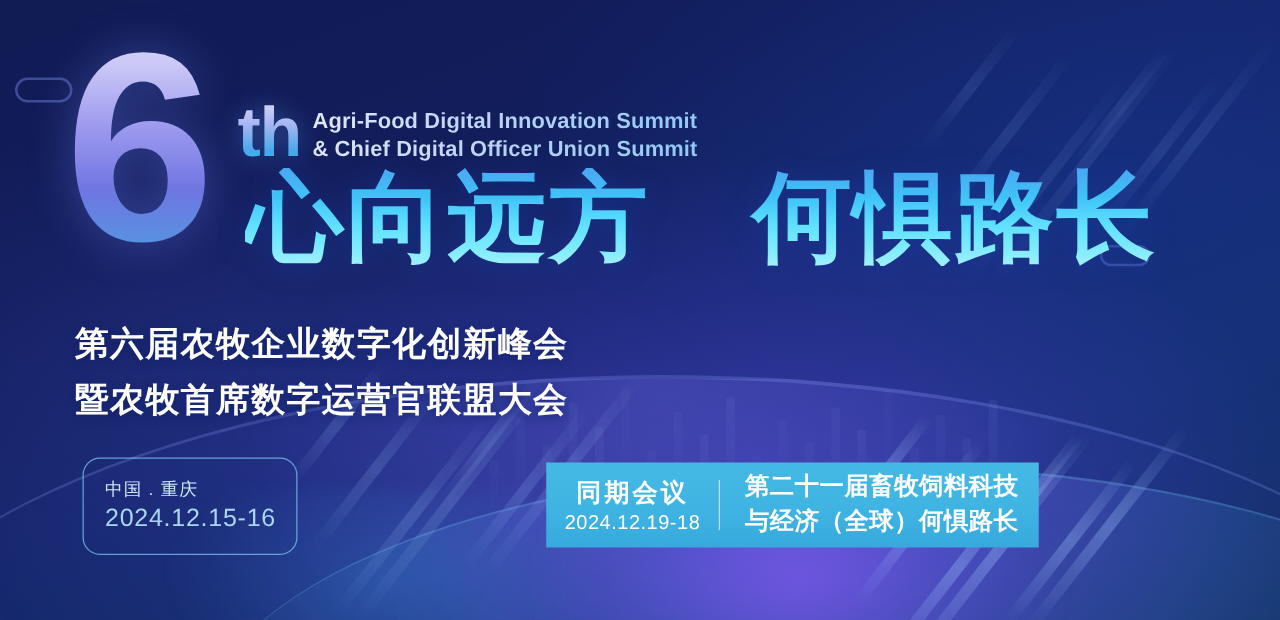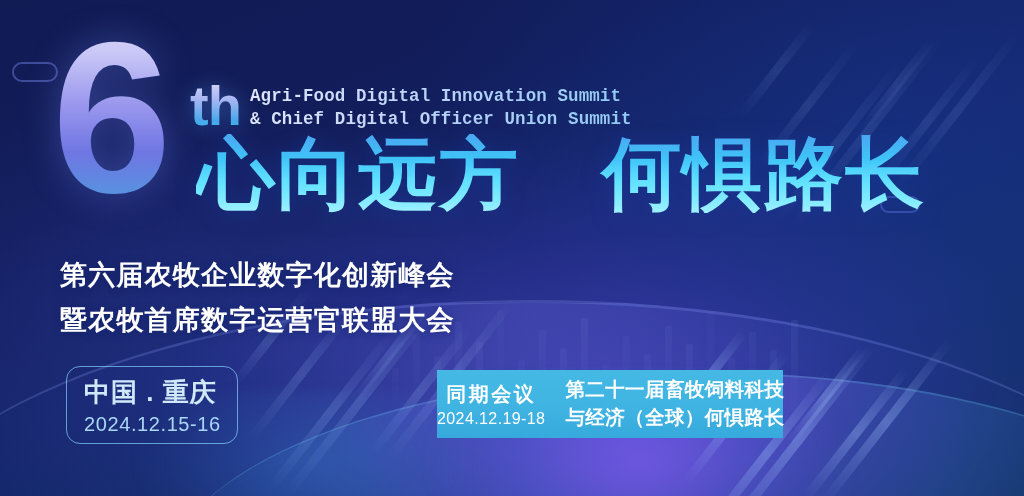--- a/index.html
+++ b/index.html
@@ -102,21 +102,21 @@
 
   
   .eng {
     position:absolute; left:250px; top:85px;
     font-size:17.5px; font-weight:bold; line-height:1.32;
     letter-spacing:.1px;
     background:linear-gradient(to right, #dfe6fb 0%, #bcd3fa 45%, #8fc9f3 100%);
     -webkit-background-clip:text; background-clip:text;
     color:transparent; -webkit-text-fill-color:transparent;
   }
-  .eng div { white-space:nowrap;font-family:Liberation Mono, monospace; }
+  .eng div { white-space:nowrap; }
 
   
   .headline {
     position:absolute; left:196px; top:134px;
     font-size:79px; font-weight:bold; line-height:1;
     letter-spacing:2px; white-space:nowrap;
     background:linear-gradient(to bottom, #4aa6f2 0%, #3fc3f7 30%, #5fe0ff 58%, #7ceaff 80%, #9ff0ff 100%);
     -webkit-background-clip:text; background-clip:text;
     color:transparent; -webkit-text-fill-color:transparent;
     filter:drop-shadow(0 3px 10px rgba(20,60,160,0.55));
@@ -136,32 +136,32 @@
   .venue {
     position:absolute; left:66px; top:366px;
     width:172px; height:78px;
     border:1.5px solid rgba(125,200,245,0.75);
     border-radius:14px;
     display:flex; flex-direction:column;
     align-items:flex-start; justify-content:center;
     padding-left:17px; gap:3px;
   }
   .venue-city {
-    font-size:26px; font-weight:700; color:#cfe9fb; letter-spacing:1px;
+    font-size:14px; font-weight:400; color:#cfe9fb; letter-spacing:1px;
     white-space:nowrap;
   }
   .venue-date {
     font-size:20px; font-weight:500; color:#a9d7f5; letter-spacing:.6px;
     white-space:nowrap;
   }
 
   
   .concurrent {
     position:absolute; left:437px; top:370px;
-    width:346px; height:68px;
+    width:394px; height:68px;
     background:linear-gradient(to bottom, #45b9e4 0%, #3fb4e2 55%, #37a9dd 100%);
     display:flex; align-items:center;
   }
   .conc-left {
     width:138px; display:flex; flex-direction:column;
     align-items:center; justify-content:center; gap:2px;
     color:#ffffff;
   }
   .conc-label { font-size:20px; font-weight:bold; letter-spacing:2.5px; white-space:nowrap; }
   .conc-date  { font-size:16px; font-weight:500; letter-spacing:.4px; white-space:nowrap; }

